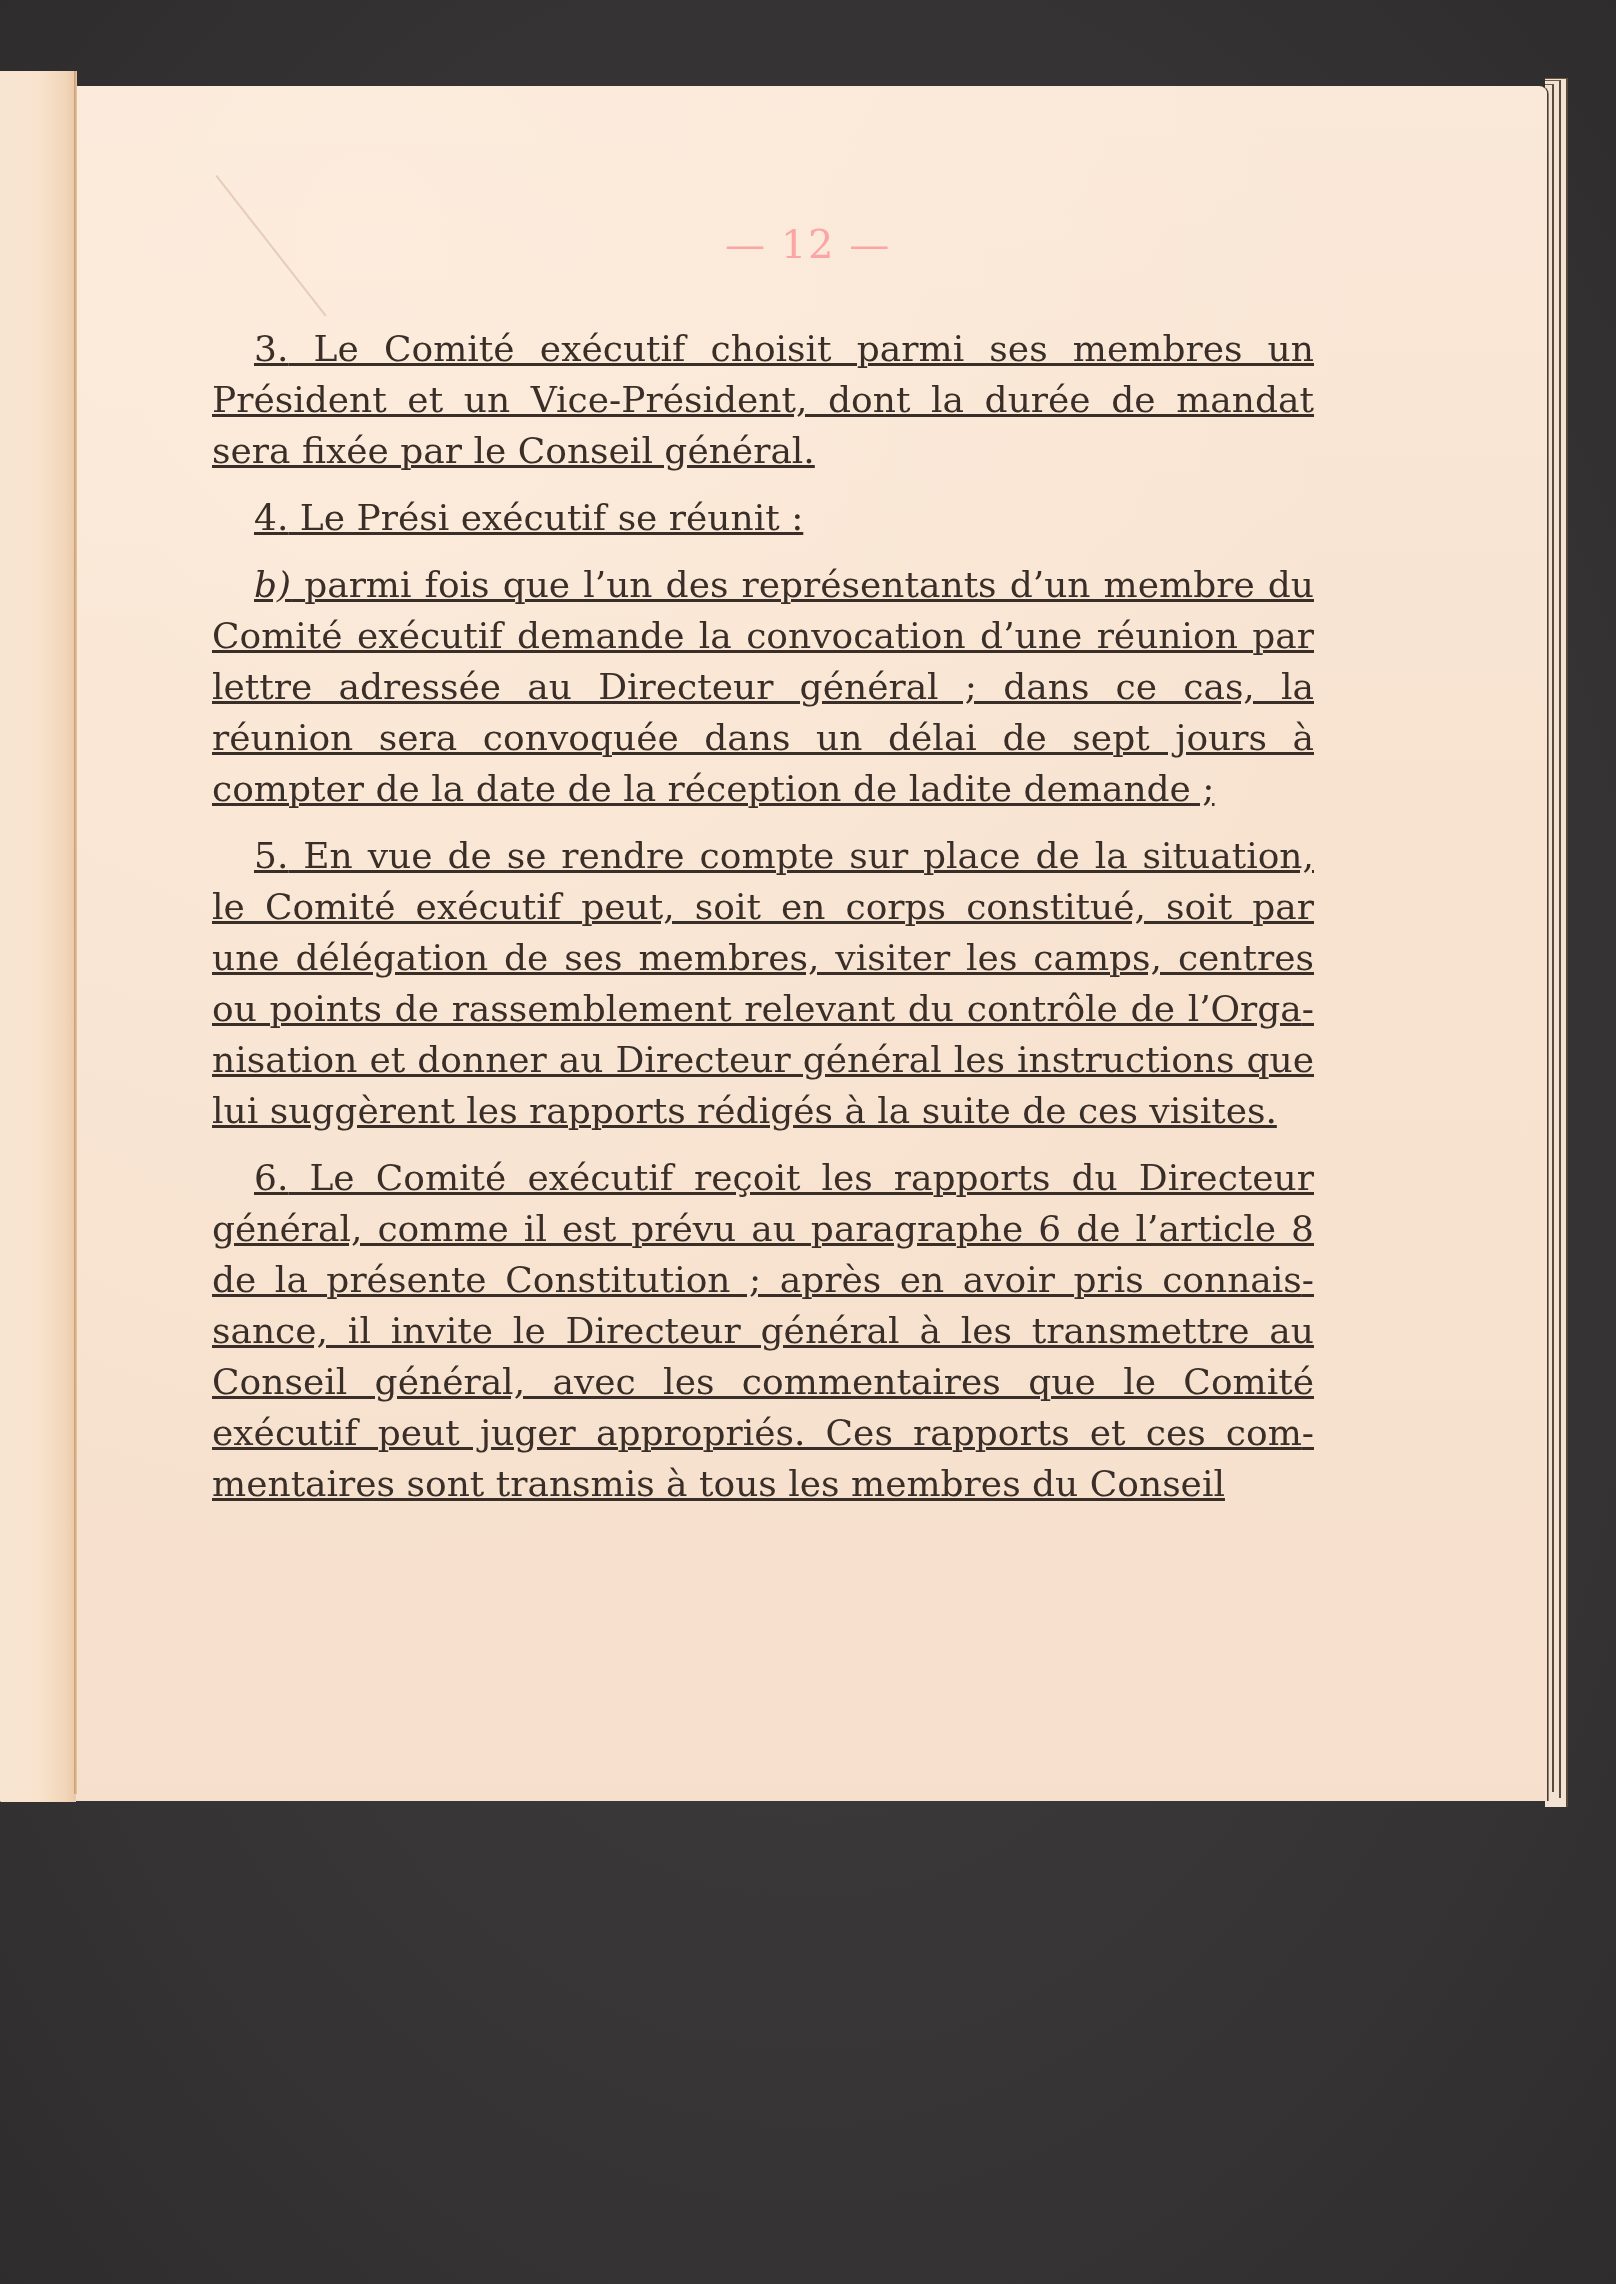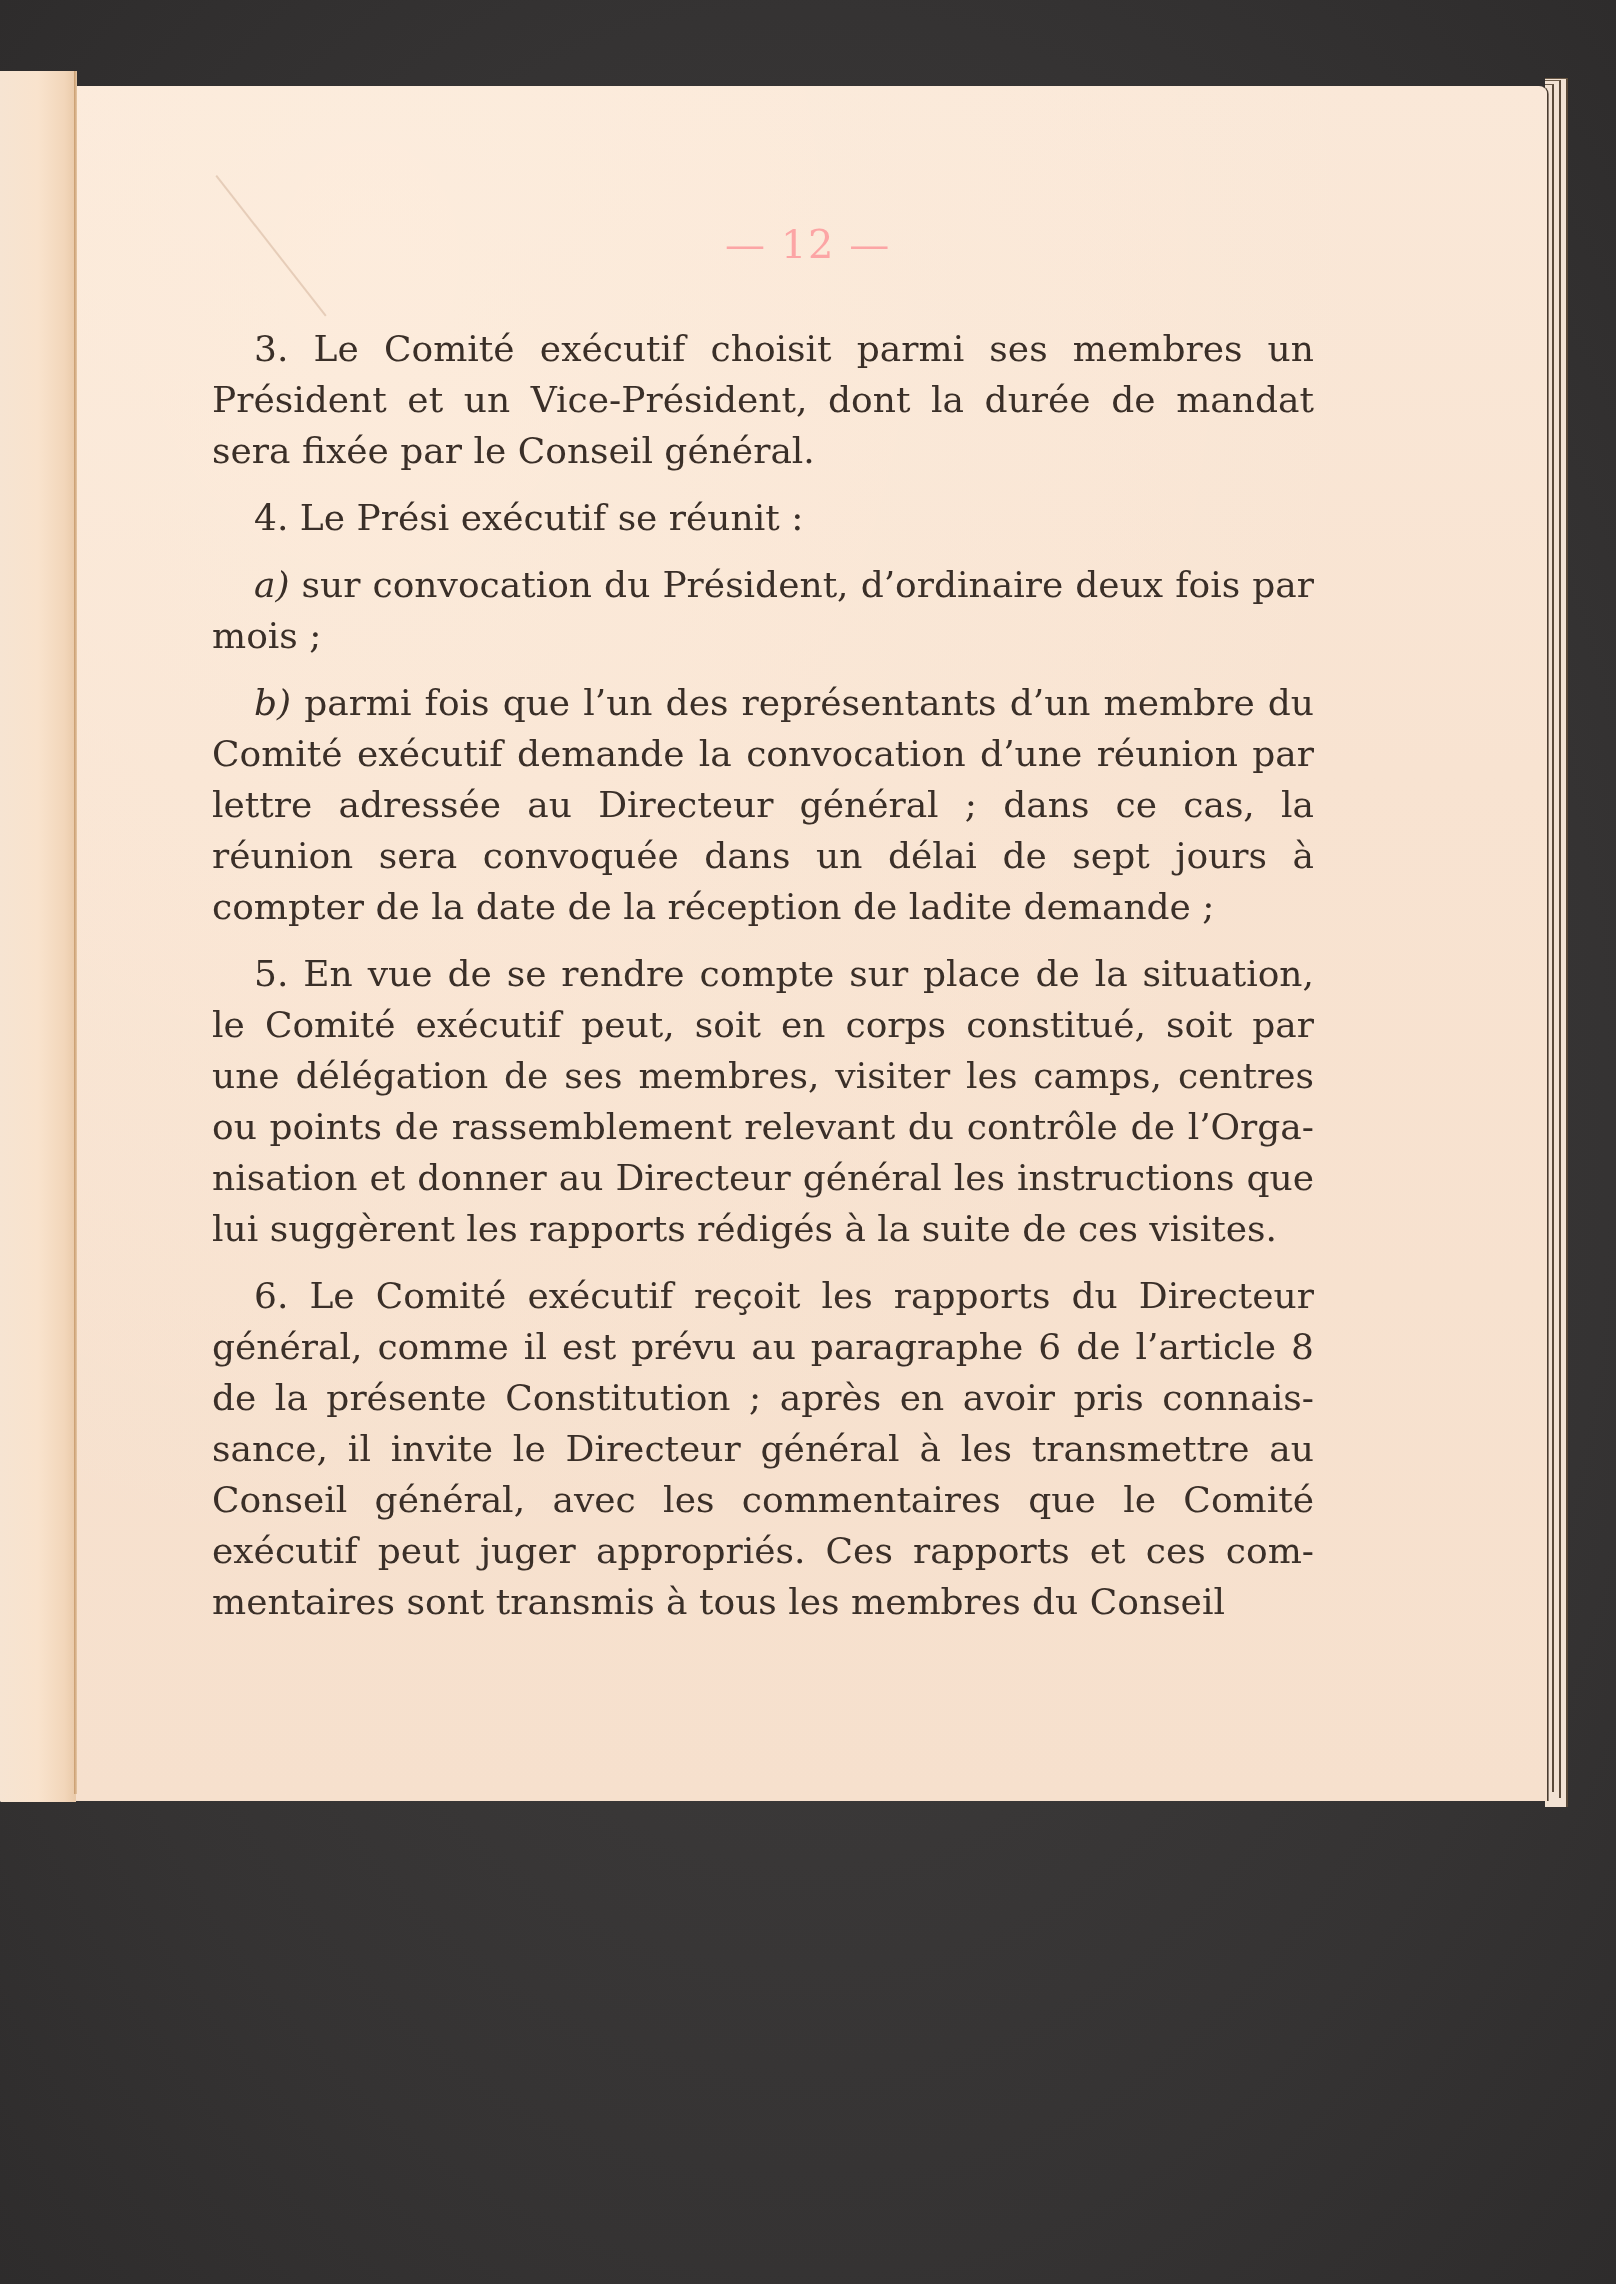--- a/index.html
+++ b/index.html
@@ -49,21 +49,21 @@
     position: absolute; left: 0; width: 100%; top: 221px;
     text-align: center; font-size: 40px; color: #fca5a5;
     letter-spacing: 1.6px;
   }
   .text-block {
     position: absolute; left: 212px; width: 1102px; top: 323px;
     color: #3a2f28; font-size: 36px; line-height: 51px;
   }
   .para {
     text-align: justify; margin: 0 0 16px 0;
-    text-indent: 42px; hyphens: manual;
+    text-indent: 42px; hyphens: manual; text-decoration: underline;
   }
   .para.sub { text-indent: 42px; }
   .label-italic { font-style: italic; }
 </style>
 </head>
 <body>
 
 <div class="backdrop"></div>
 <div class="left-page"></div>
 <div class="stack s1"></div>
@@ -77,21 +77,20 @@
 
 <div class="page-number">
   <span>— </span><span>12</span><span> —</span>
 </div>
 
 <div class="text-block">
   <p class="para"><span>3.</span><span> Le Comité exécutif choisit parmi ses membres un Président et un Vice-Président, dont la durée de mandat sera fixée par le Conseil général.</span></p>
 
   <p class="para"><span>4.</span><span> Le Prési exécutif se réunit :</span></p>
 
-  <p class="para sub"><span class="label-italic">a)</span><span> sur convocation du Président, d’ordinaire deux fois par mois ;</span></p>
 
   <p class="para sub"><span class="label-italic">b)</span><span> parmi fois que l’un des représentants d’un membre du Comité exécutif demande la convocation d’une réunion par lettre adressée au Directeur général ; dans ce cas, la réunion sera convoquée dans un délai de sept jours à compter de la date de la réception de ladite demande ;</span></p>
 
 
   <p class="para"><span>5.</span><span> En vue de se rendre compte sur place de la situation, le Comité exécutif peut, soit en corps constitué, soit par une délégation de ses membres, visiter les camps, centres ou points de rassemblement relevant du contrôle de l’Orga­nisation et donner au Directeur général les instructions que lui suggèrent les rapports rédigés à la suite de ces visites.</span></p>
 
   <p class="para"><span>6.</span><span> Le Comité exécutif reçoit les rapports du Directeur général, comme il est prévu au paragraphe 6 de l’article 8 de la présente Constitution ; après en avoir pris connais­sance, il invite le Directeur général à les transmettre au Conseil général, avec les commentaires que le Comité exécutif peut juger appropriés. Ces rapports et ces com­mentaires sont transmis à tous les membres du Conseil</span></p>
 </div>
 
 

